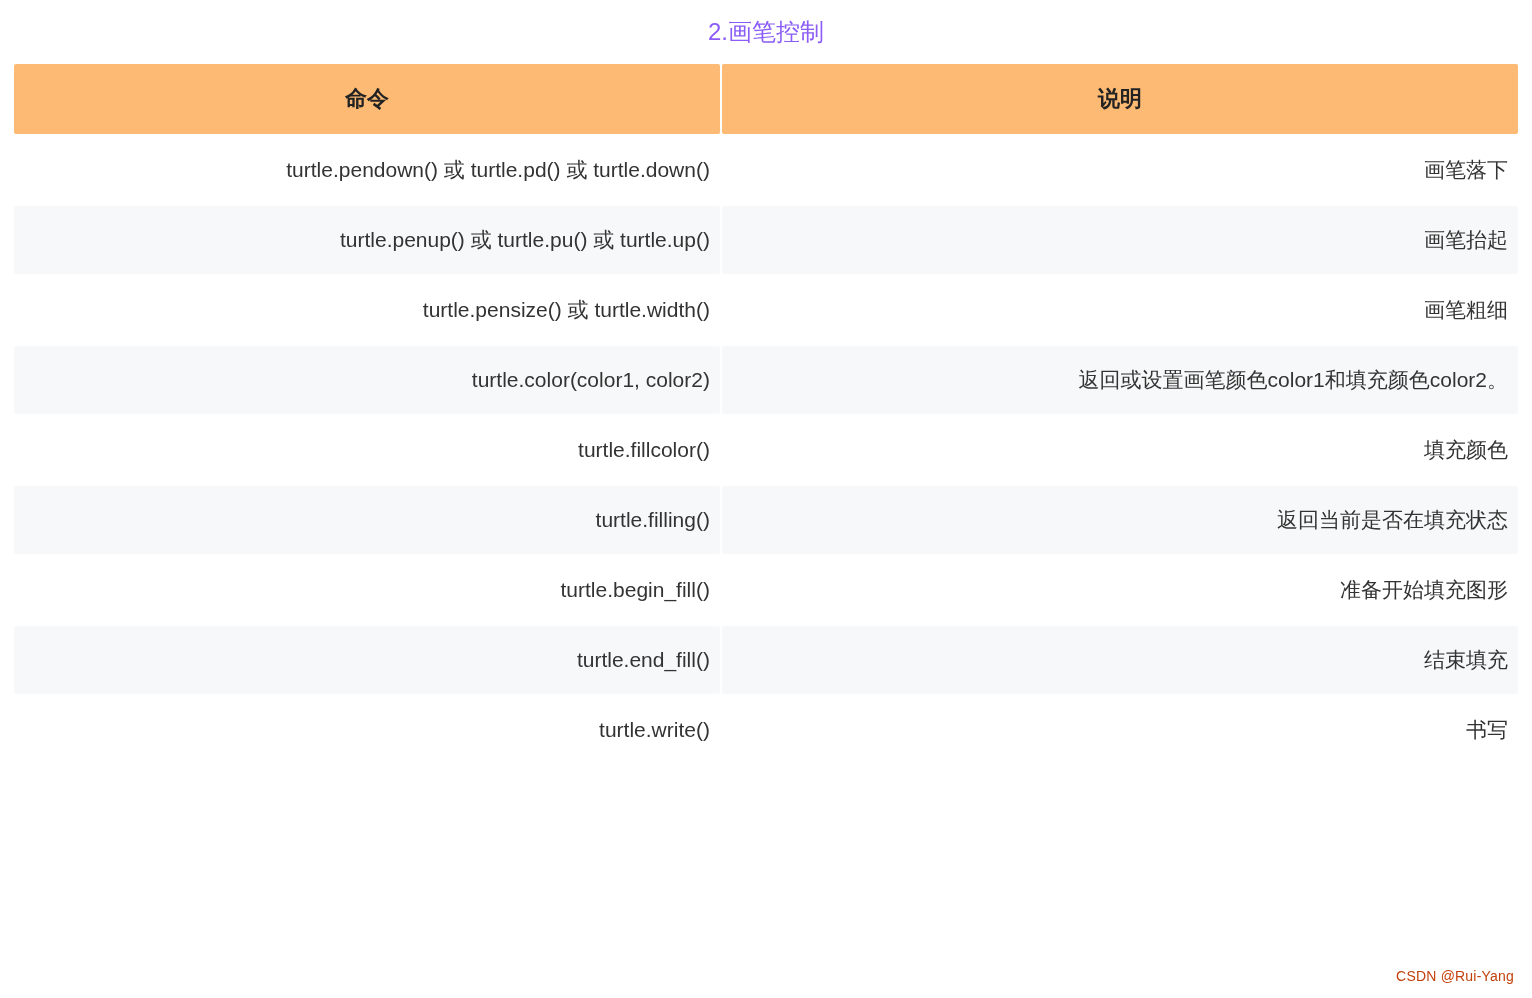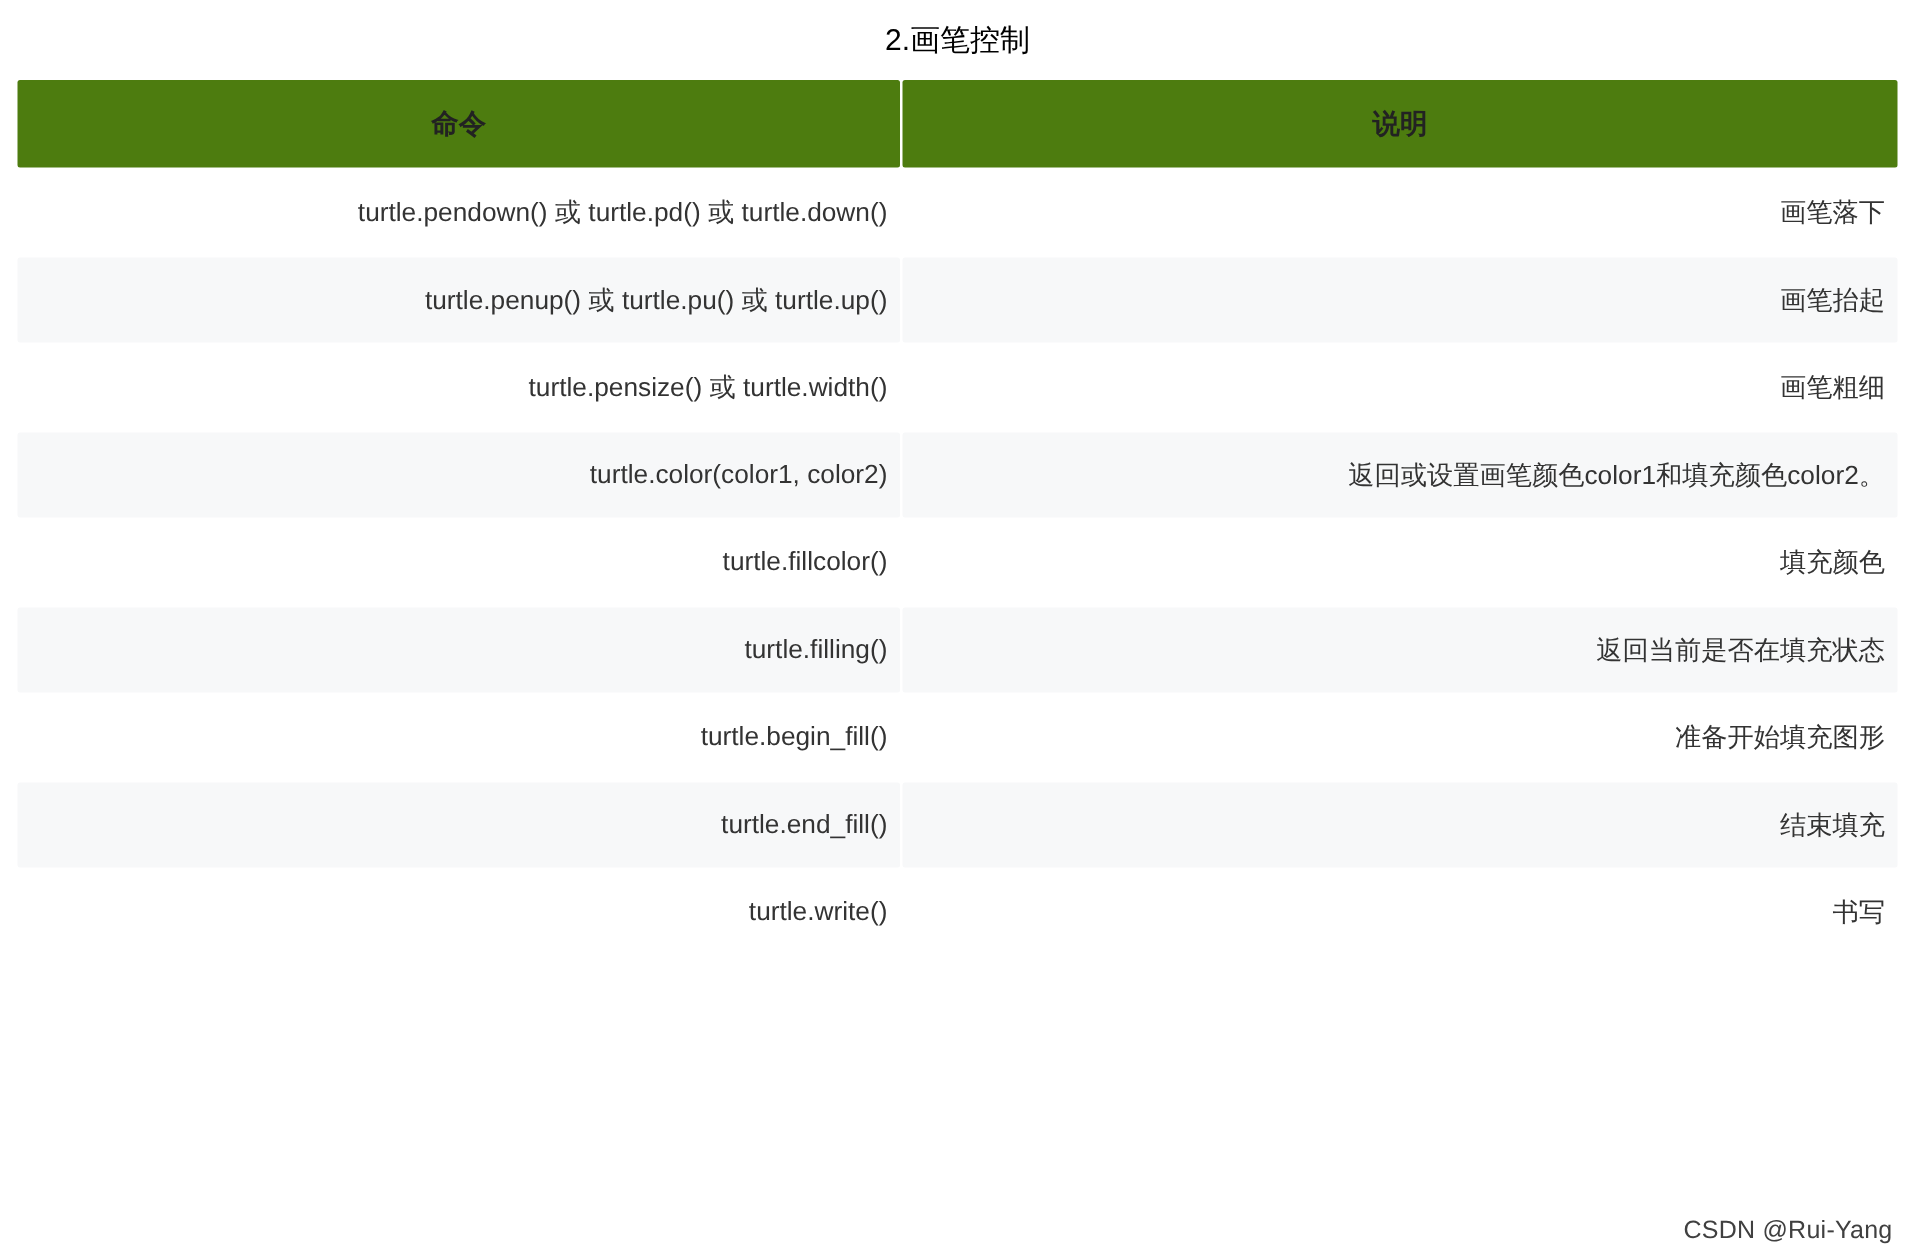--- a/index.html
+++ b/index.html
@@ -11,31 +11,31 @@
       font-family: -apple-system, BlinkMacSystemFont, "PingFang SC", "Hiragino Sans GB", "Microsoft YaHei", sans-serif;
       background: #ffffff;
       width: 1532px;
       height: 998px;
       padding: 10px 12px 0 12px;
       color: #333;
     }
     .caption {
       text-align: center;
       font-size: 24px;
-      color: #000000;
+      color: #8b5cf6;
       padding: 6px 0 14px 0;
       font-weight: 400;
     }
     .table {
       width: 100%;
       border-collapse: separate;
       border-spacing: 2px;
     }
     .table th {
-      background: #4d7c0f;
+      background: #fdba74;
       font-weight: 600;
       font-size: 22px;
       color: #222;
       padding: 20px 10px;
       text-align: center;
       border-radius: 2px;
     }
     .table td {
       font-size: 21px;
       color: #333;
@@ -51,23 +51,23 @@
     }
     .col-cmd {
       width: 47%;
     }
     .col-desc {
       width: 53%;
     }
     .watermark {
       position: fixed;
       right: 18px;
-      bottom: 2px;
-      font-size: 20px;
-      color: #404040;
+      bottom: 14px;
+      font-size: 14px;
+      color: #c2410c;
       letter-spacing: 0.2px;
     }
   </style>
 </head>
 <body>
 
 <div class="caption">2.画笔控制</div>
 
 <table class="table">
   <thead>

